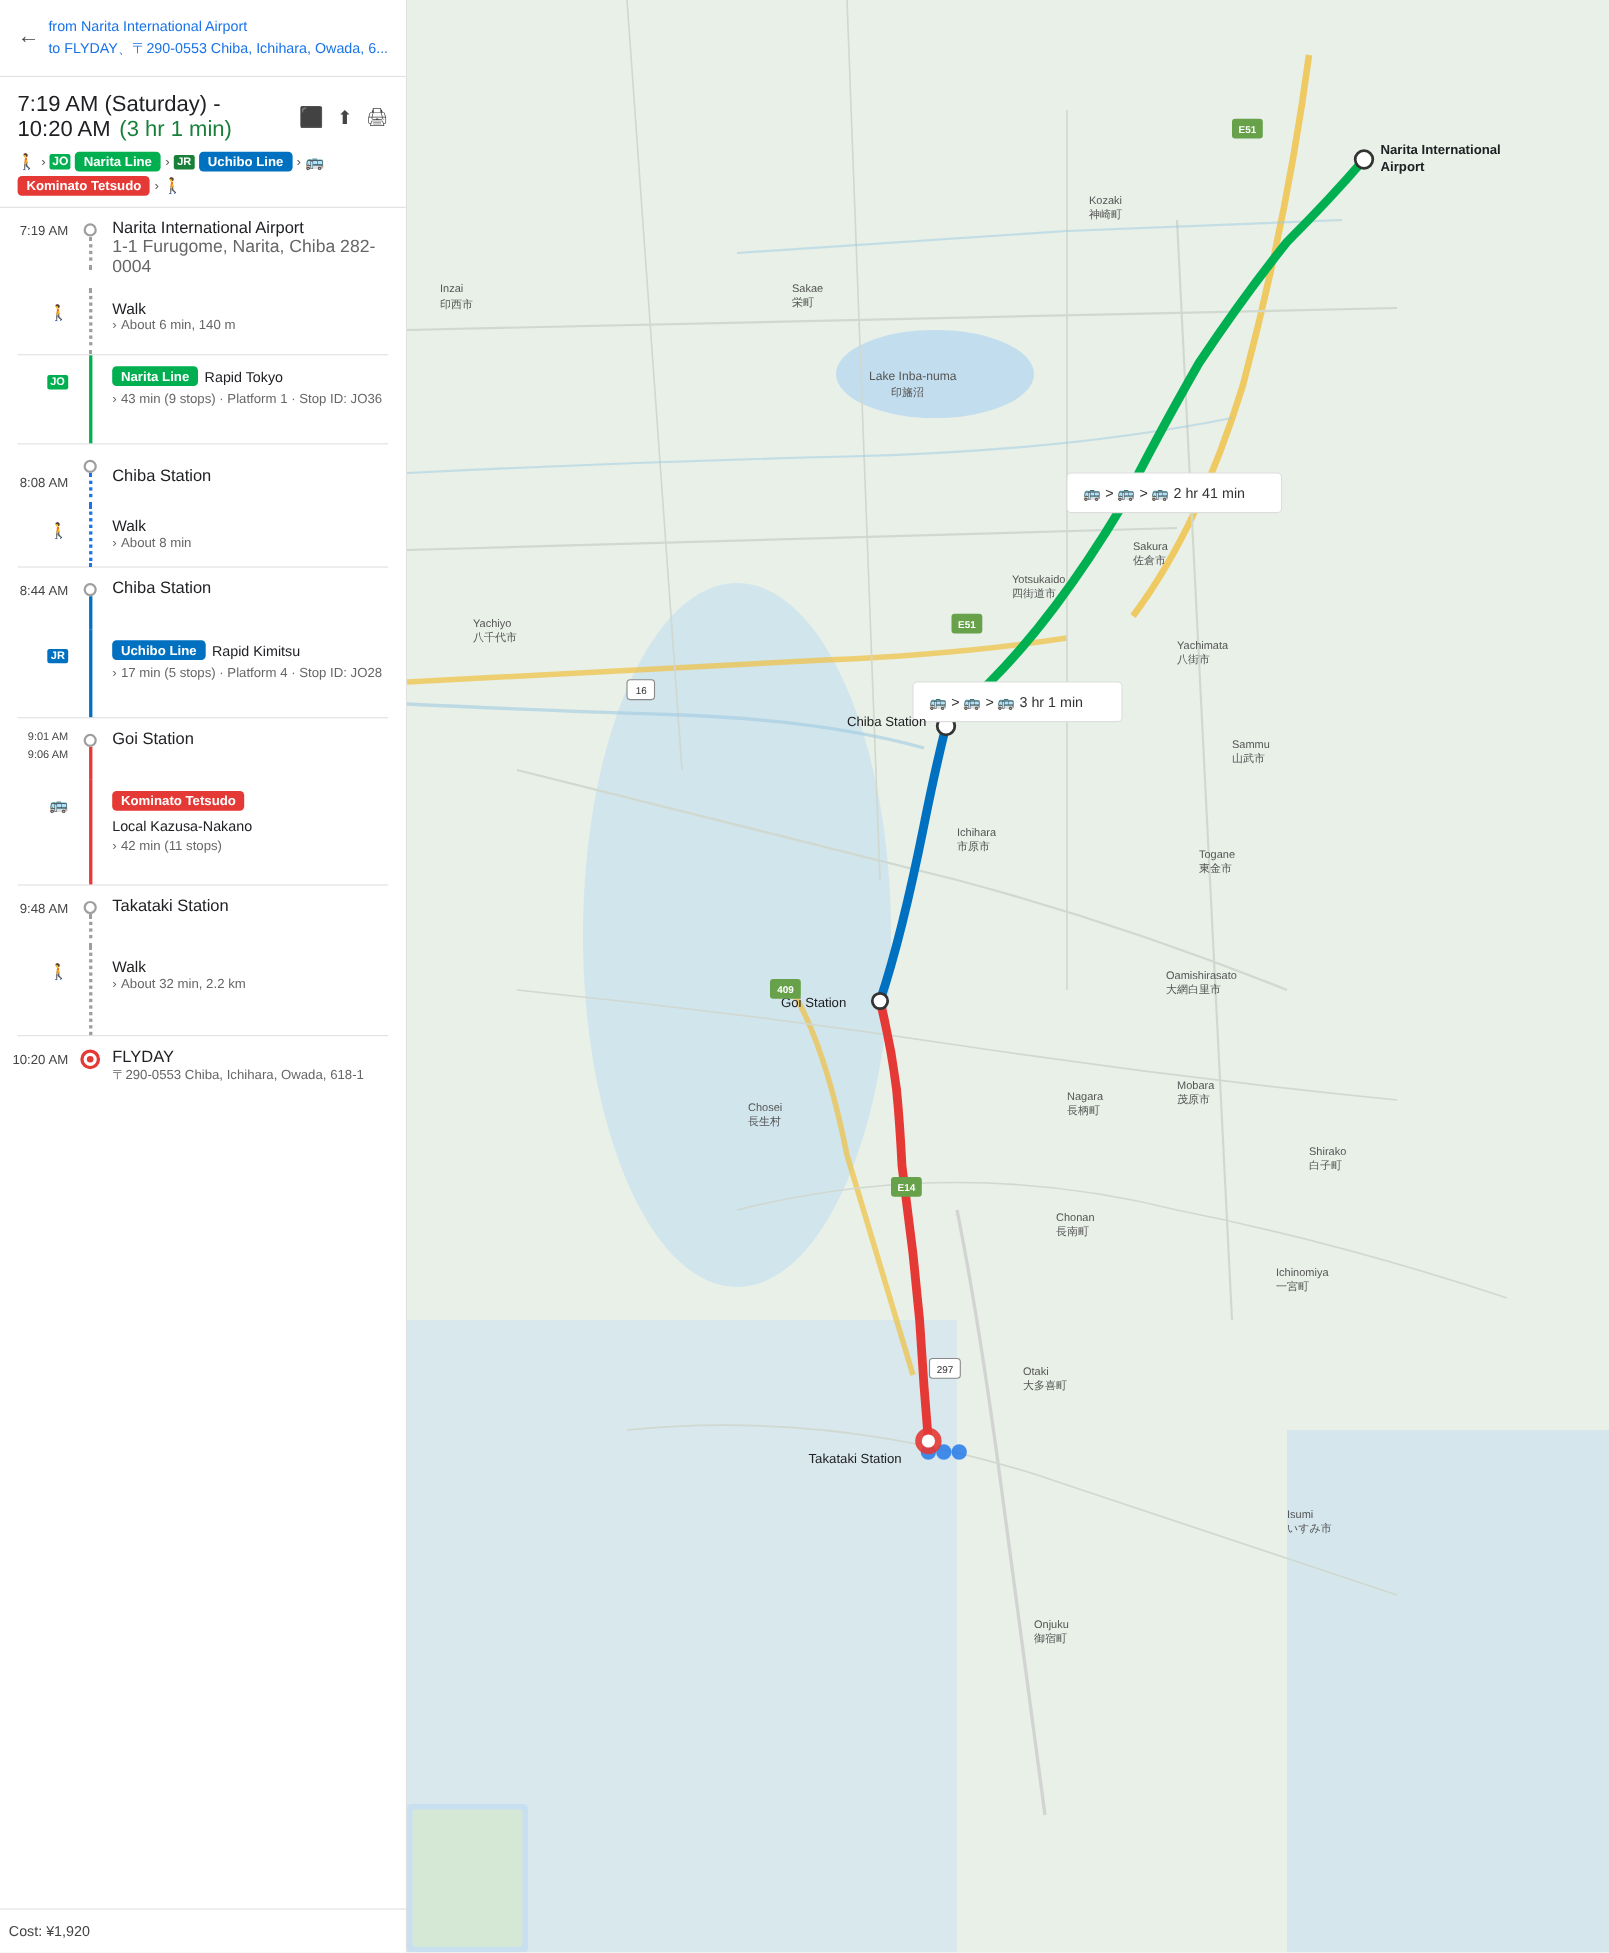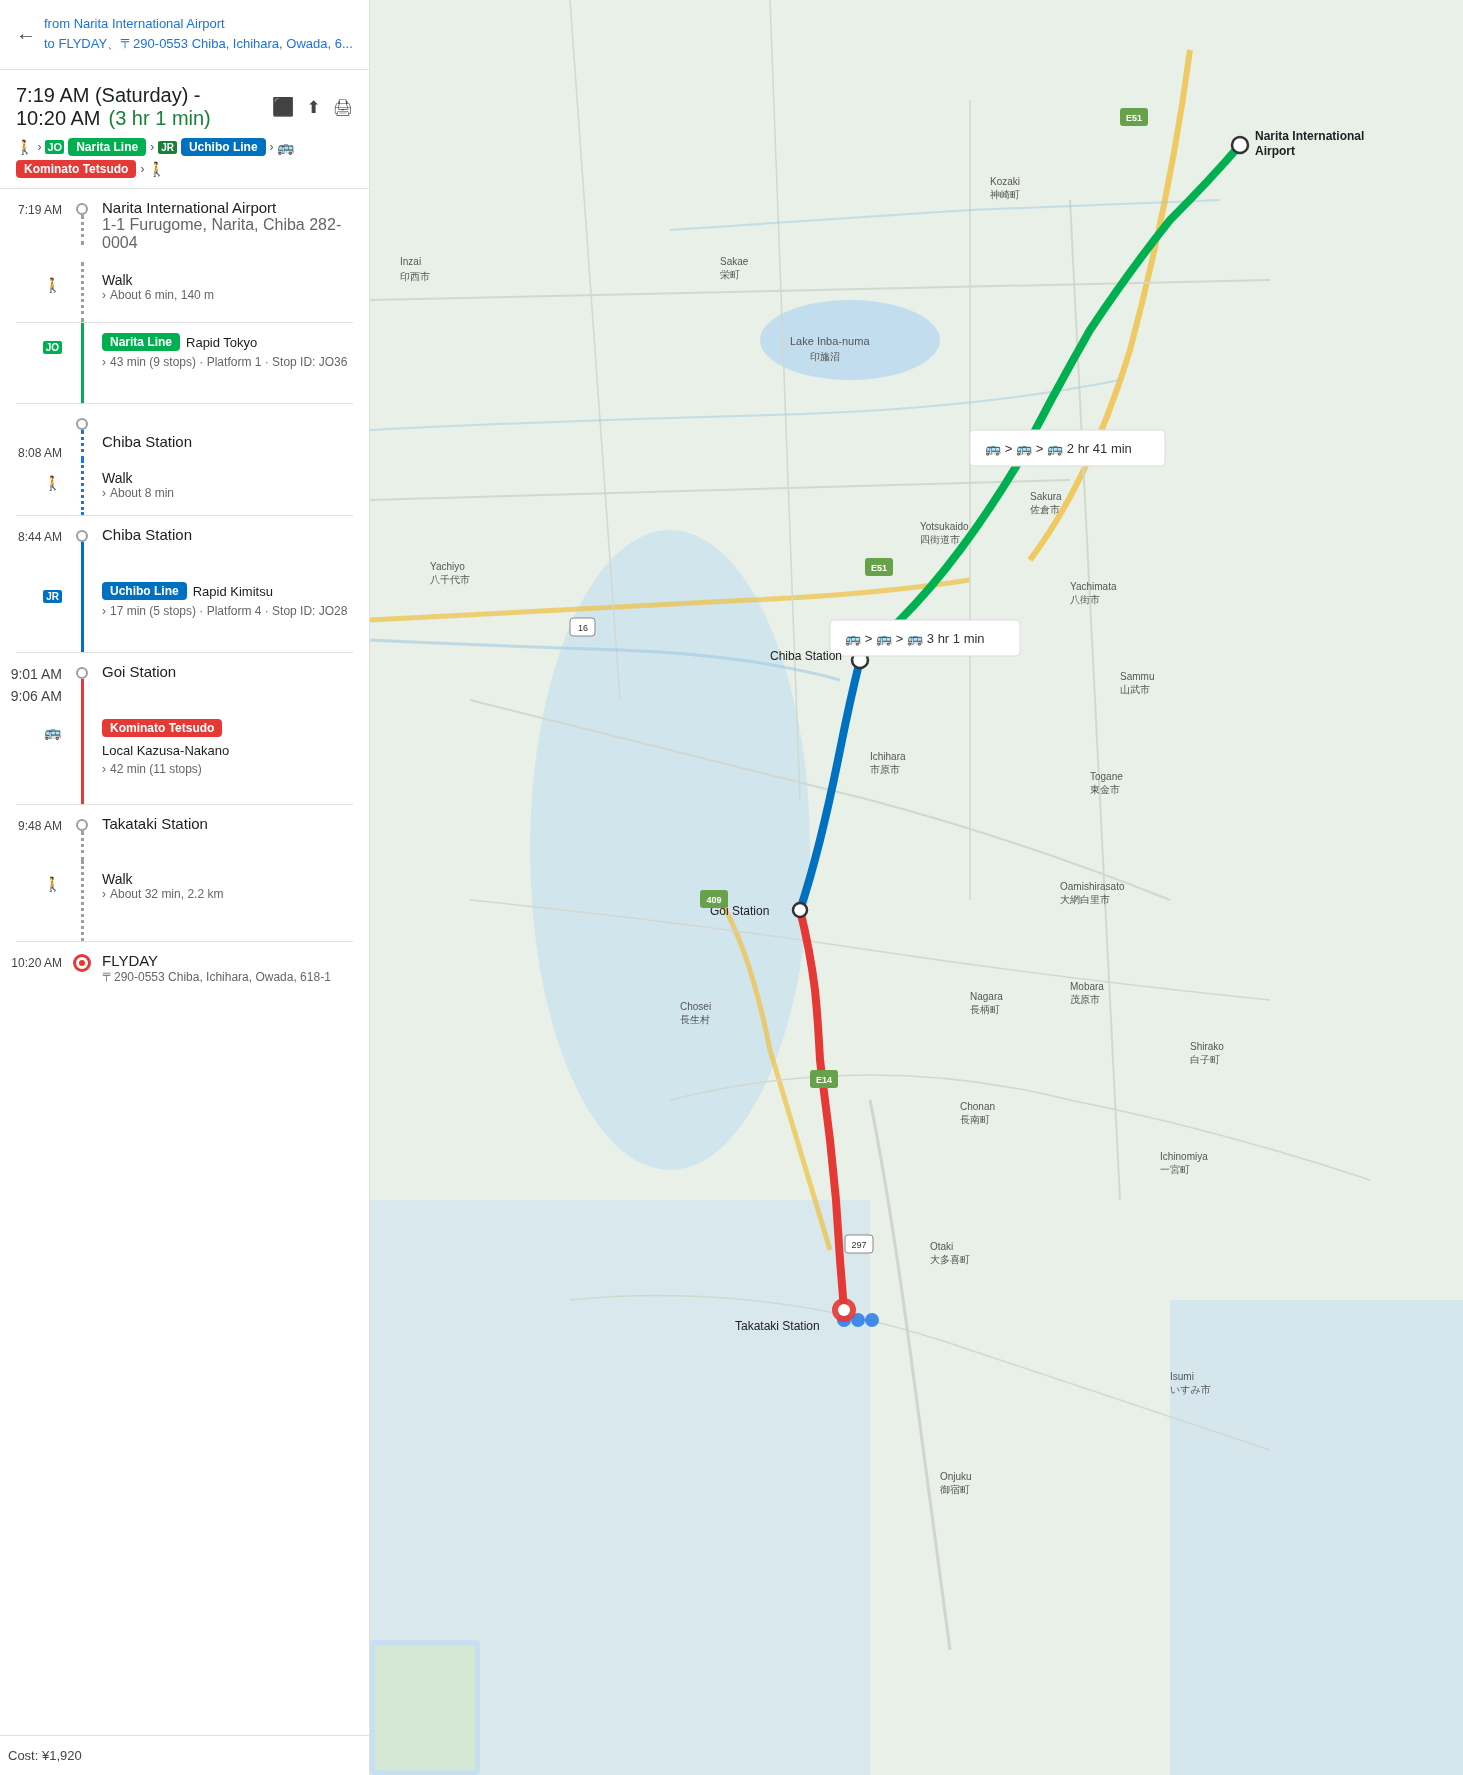--- a/index.html
+++ b/index.html
@@ -233,21 +233,21 @@
         </div>
         <div style="font-size:12px;color:#666;display:flex;align-items:center;gap:4px;cursor:pointer;">
           <span>›</span>
           <span>43 min (9 stops) · Platform 1 · Stop ID: JO36</span>
         </div>
       </div>
     </div>
 
     <div class="step-divider"></div>
 
-    <div style="display:flex;align-items:flex-end;padding:0 0 0 8px;">
+    <div style="display:flex;align-items:center;padding:0 0 0 8px;">
       <div style="width:62px;min-width:62px;font-size:12px;color:#444;padding-top:14px;text-align:right;padding-right:8px;font-weight:500;">8:08 AM</div>
       <div style="width:24px;min-width:24px;display:flex;flex-direction:column;align-items:center;">
         <div style="width:12px;height:12px;border-radius:50%;border:2px solid #9e9e9e;background:#fff;margin-top:14px;z-index:2;"></div>
         <div style="width:0;border-left:3px dotted #1a73e8;flex:1;min-height:30px;"></div>
       </div>
       <div style="flex:1;padding:10px 16px 10px 8px;">
         <div style="font-size:15px;font-weight:500;color:#202124;">Chiba Station</div>
       </div>
     </div>
 
@@ -295,21 +295,21 @@
         <div style="font-size:12px;color:#666;display:flex;align-items:center;gap:4px;cursor:pointer;">
           <span>›</span>
           <span>17 min (5 stops) · Platform 4 · Stop ID: JO28</span>
         </div>
       </div>
     </div>
 
     <div class="step-divider"></div>
 
     <div style="display:flex;align-items:flex-start;padding:0 0 0 8px;">
-      <div style="width:62px;min-width:62px;font-size:14px;color:#444;padding-top:10px;text-align:right;padding-right:8px;font-weight:500;line-height:1.6;">
+      <div style="width:62px;min-width:62px;font-size:10px;color:#444;padding-top:10px;text-align:right;padding-right:8px;font-weight:500;line-height:1.6;">
         <div>9:01 AM</div>
         <div>9:06 AM</div>
       </div>
       <div style="width:24px;min-width:24px;display:flex;flex-direction:column;align-items:center;">
         <div style="width:12px;height:12px;border-radius:50%;border:2px solid #9e9e9e;background:#fff;margin-top:14px;z-index:2;"></div>
         <div style="width:3px;background:#e53935;flex:1;min-height:30px;"></div>
       </div>
       <div style="flex:1;padding:10px 16px 10px 8px;">
         <div style="font-size:15px;font-weight:500;color:#202124;">Goi Station</div>
       </div>

